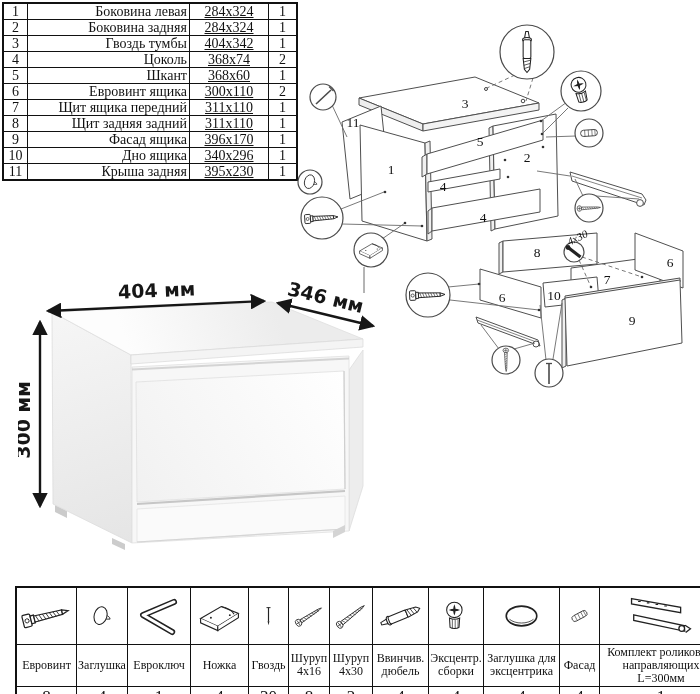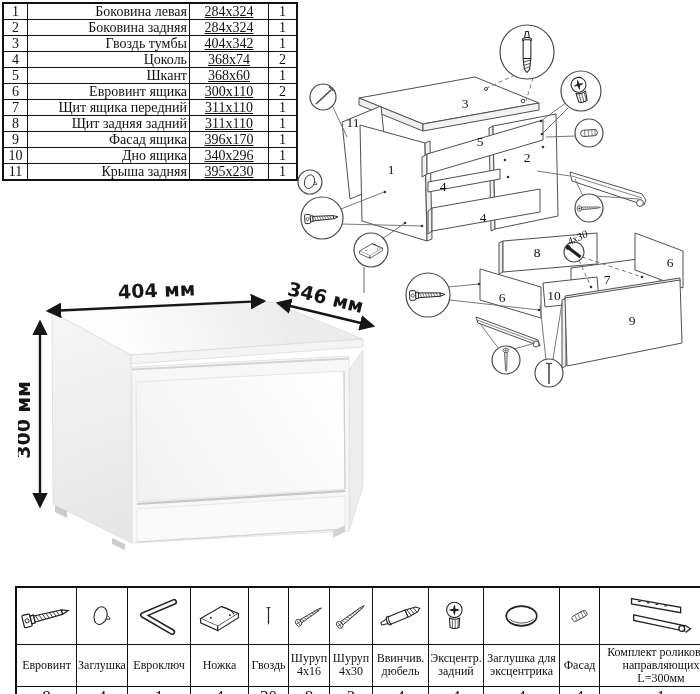--- a/index.html
+++ b/index.html
@@ -497,21 +497,21 @@
         </tr>
       <tr>
           <td class="hw-name-cell">Евровинт</td>
           <td class="hw-name-cell">Заглушка</td>
           <td class="hw-name-cell">Евроключ</td>
           <td class="hw-name-cell">Ножка</td>
           <td class="hw-name-cell">Гвоздь</td>
           <td class="hw-name-cell">Шуруп 4x16</td>
           <td class="hw-name-cell">Шуруп 4x30</td>
           <td class="hw-name-cell">Ввинчив. дюбель</td>
-          <td class="hw-name-cell">Эксцентр. задний</td>
+          <td class="hw-name-cell">Эксцентр. сборки</td>
           <td class="hw-name-cell">Заглушка для эксцентрика</td>
           <td class="hw-name-cell">Фасад</td>
           <td class="hw-name-cell">Комплект роликовых направляющих L=300мм</td>
         </tr>
       <tr>
           <td class="hw-qty-cell">8</td>
           <td class="hw-qty-cell">4</td>
           <td class="hw-qty-cell">1</td>
           <td class="hw-qty-cell">4</td>
           <td class="hw-qty-cell">30</td>

